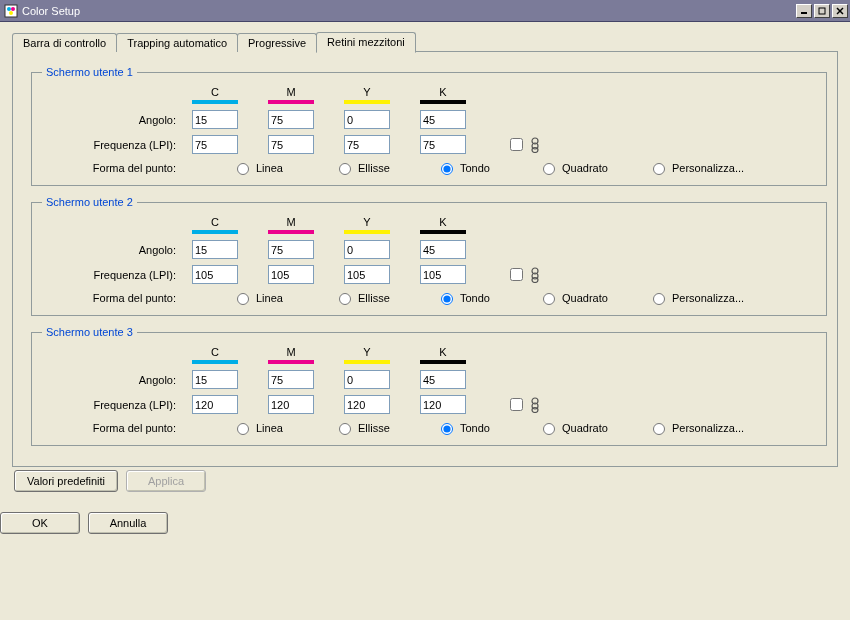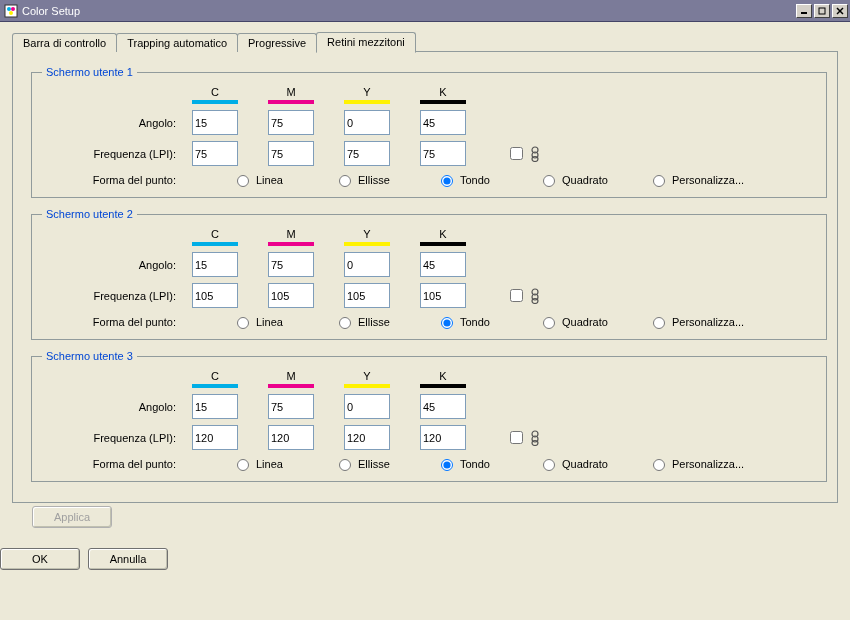--- a/index.html
+++ b/index.html
@@ -116,21 +116,21 @@
     gap:30px;
   }
   .rowlabel {
     width:140px;
     text-align:right;
     padding-right:6px;
     margin-right:-20px;
   }
   .numinput {
     width:46px;
-    height:25px;
+    height:19px;
     border:1px solid #7f9db9;
     background:#fff;
     font-family:inherit;
     font-size:11px;
     padding: 1px 2px;
   }
   .linkcol {
     display:flex;
     align-items:center;
     gap:4px;
@@ -169,21 +169,20 @@
     font-size:11px;
     padding:0 12px;
     cursor:pointer;
     border-radius:3px;
     box-shadow: inset 1px 1px #fff, inset -1px -1px #c0c0b0;
   }
   .btn:disabled {
     color:#a0a0a0;
     cursor:default;
     border-color:#b0b0b0;
-    margin-left:18px;
   }
   .dialog-buttons {
     display:flex;
     justify-content:flex-start;
     gap:8px;
     padding: 12px 16px 0 0;
   }
 </style>
 </head>
 <body>
@@ -408,20 +407,21 @@
             <label class="radiocell" style="width: 120px;">
               <input type="radio" name="shape2" style="">
               <span>Personalizza...</span>
             </label>
           </div>
         </fieldset>
       </div>
   </div>
 
   <div class="bottom-buttons">
+    <button class="btn">Valori predefiniti</button>
     <button class="btn" disabled="">Applica</button>
   </div>
 </div>
 
 <div class="dialog-buttons">
   <button class="btn">OK</button>
   <button class="btn">Annulla</button>
 </div>
 
 </body></html>

